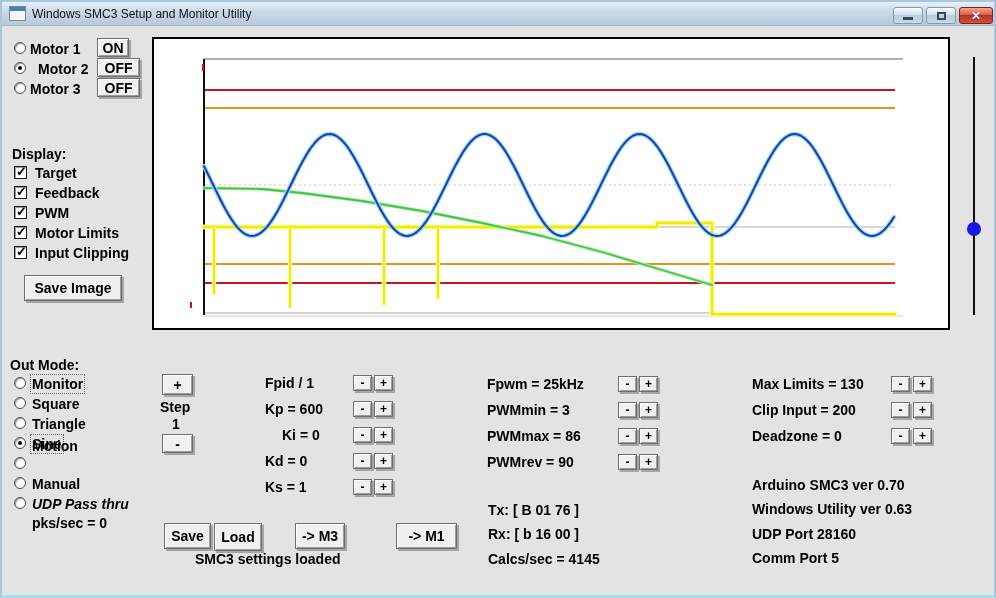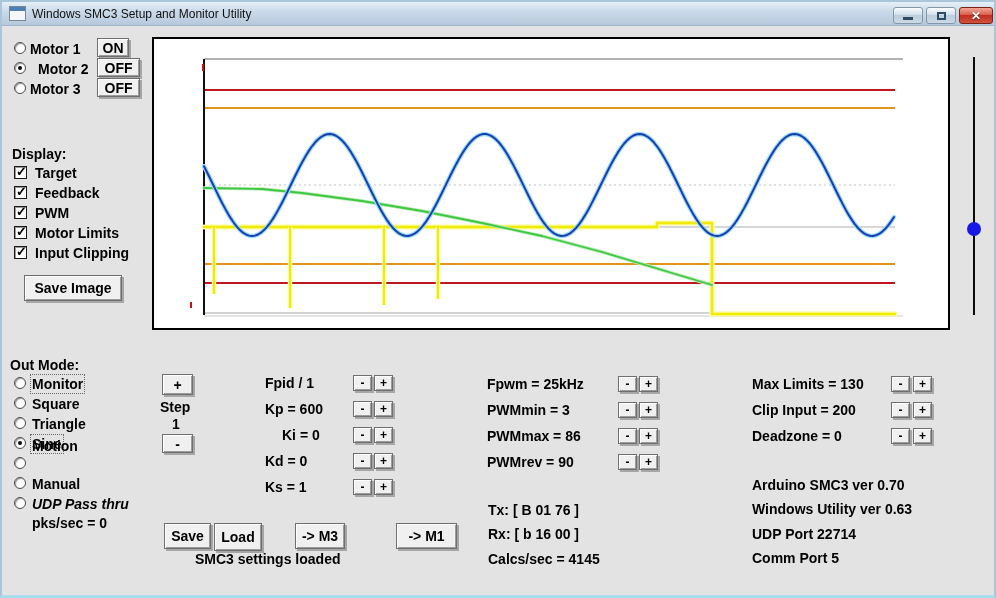--- a/index.html
+++ b/index.html
@@ -203,21 +203,21 @@
   <div class="btn3d" style="left:293px;top:521px;width:50px;height:26px;">-&gt; M3</div>
   <div class="btn3d" style="left:346px;top:521px;width:61px;height:26px;margin-left:48px;">-&gt; M1</div>
   <div class="lbl" style="left:193px;top:549px;">SMC3 settings loaded</div>
 
   <div class="lbl" style="left:486px;top:500px;">Tx: [ B 01 76 ]</div>
   <div class="lbl" style="left:486px;top:524px;">Rx: [ b 16 00 ]</div>
   <div class="lbl" style="left:486px;top:549px;">Calcs/sec = 4145</div>
 
   <div class="lbl" style="left:750px;top:475px;">Arduino SMC3 ver 0.70</div>
   <div class="lbl" style="left:750px;top:499px;">Windows Utility ver 0.63</div>
-  <div class="lbl" style="left:750px;top:524px;">UDP Port 22714</div>
+  <div class="lbl" style="left:750px;top:524px;">UDP Port 28160</div>
   <div class="lbl" style="left:750px;top:548px;">Comm Port 5</div>
 
   <div class="chart-frame">
     <svg id="scope-svg" width="794" height="289" viewBox="0 0 794 289">
         <line x1="50" y1="20" x2="749" y2="20" stroke="#B2B2B2" stroke-width="2" stroke-dasharray="none"></line>
         <line x1="50" y1="51" x2="741" y2="51" stroke="#C01622" stroke-width="2" stroke-dasharray="none"></line>
         <line x1="50" y1="69" x2="741" y2="69" stroke="#E2941E" stroke-width="2" stroke-dasharray="none"></line>
         <line x1="50" y1="146" x2="741" y2="146" stroke="#D8D8D8" stroke-width="1.5" stroke-dasharray="2 3"></line>
         <line x1="50" y1="188" x2="741" y2="188" stroke="#CACACA" stroke-width="1.5" stroke-dasharray="none"></line>
         <line x1="50" y1="225" x2="741" y2="225" stroke="#E2941E" stroke-width="2" stroke-dasharray="none"></line>

